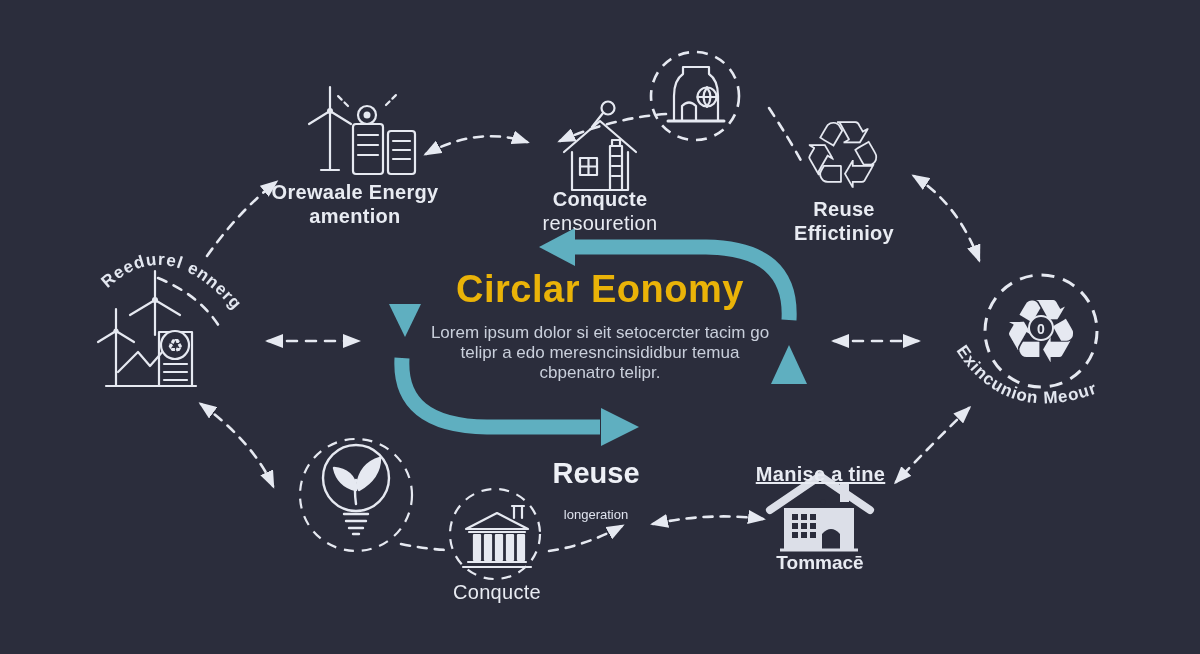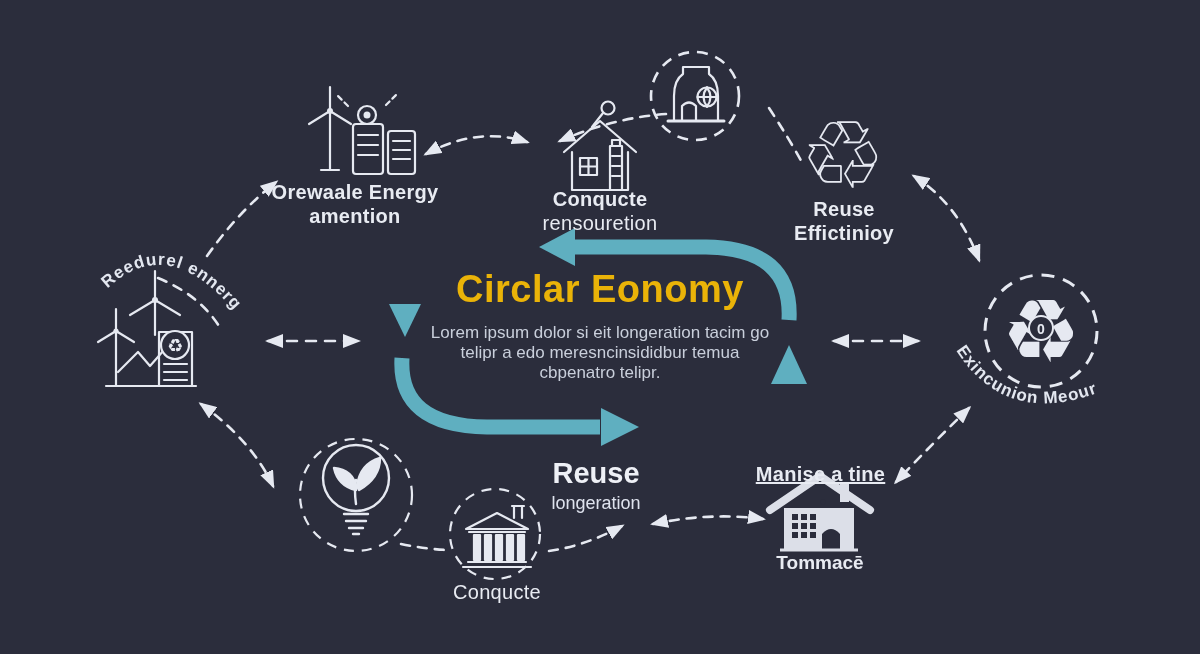--- a/index.html
+++ b/index.html
@@ -7,21 +7,21 @@
     position:relative;width:1200px;height:654px;background:#2b2d3c;
     overflow:hidden;font-family:"Liberation Sans",sans-serif;
   }
   .canvas{position:absolute;left:0;top:0;width:1200px;height:654px;}
   .lbl{position:absolute;text-align:center;color:#e8ebf2;line-height:1.22;}
   .lbl div{white-space:nowrap;}
   .lbl-node{font-size:20px;font-weight:bold;letter-spacing:.3px;}
   .lbl-title{font-size:38px;font-weight:bold;color:#eab308;letter-spacing:.5px;}
   .lbl-body{font-size:17px;color:#c9cfdb;line-height:1.18;font-weight:normal;}
   .reuse-big{font-size:29px;font-weight:bold;color:#eef0f6;}
-  .reuse-sub{font-size:18px;font-weight:normal;color:#dfe3ee;margin-top:2px;}
+  .reuse-sub{font-size:13px;font-weight:normal;color:#dfe3ee;margin-top:16px;}
   .tommace{font-size:19px;font-weight:bold;}
   .plain{font-weight:normal;}
 </style>
 </head>
 <body>
 
 <div class="stage">
 
 <svg class="canvas" viewBox="0 0 1200 654">
   <defs>
@@ -202,21 +202,21 @@
 </div>
 
 <div class="lbl lbl-node" style="left:770px;top:197px;width:148px;">
   <div>Reuse</div>
   <div>Effictinioy</div>
 </div>
 
 <div class="lbl lbl-title" style="left:380px;top:266px;width:440px;">Circlar Eonomy</div>
 
 <div class="lbl lbl-body" style="left:410px;top:323px;width:380px;">
-  <div>Lorem ipsum dolor si eit longeration tacim go</div>
+  <div>Lorem ipsum dolor si eit setocercter tacim go</div>
   <div>telipr a edo meresncinsididbur temua</div>
   <div>cbpenatro telipr.</div>
 </div>
 
 <div class="lbl" style="left:512px;top:456px;width:168px;">
   <div class="reuse-big">Reuse</div>
   <div class="reuse-sub">longeration</div>
 </div>
 
 <div class="lbl lbl-node" style="left:748px;top:462px;width:145px;text-decoration:underline;">Manise a tine</div>

